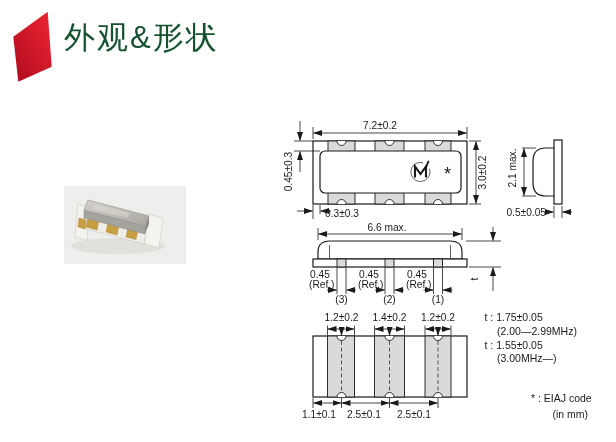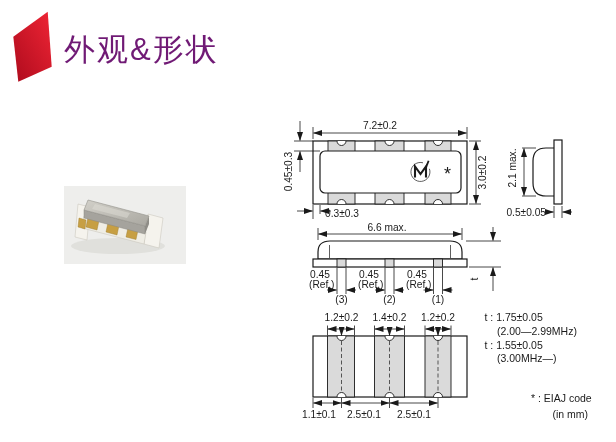--- a/index.html
+++ b/index.html
@@ -1,19 +1,19 @@
 <!DOCTYPE html>
 <html><head>
 <meta charset="utf-8">
 <style>
   html,body{margin:0;padding:0;}
   body{width:616px;height:442px;background:#ffffff;position:relative;overflow:hidden;
        font-family:"Liberation Sans","DejaVu Sans",sans-serif;}
-  .page-title{position:absolute;left:64px;top:32px;font-size:31px;line-height:36px;
-       letter-spacing:2px;color:#701a75;font-weight:500;}
+  .page-title{position:absolute;left:64px;top:20px;font-size:31px;line-height:36px;
+       letter-spacing:2px;color:#14532d;font-weight:500;}
   #hdr-icon{position:absolute;left:0;top:0;}
   #drawing-svg{position:absolute;left:0;top:0;}
   svg text{font-family:"Liberation Sans","DejaVu Sans",sans-serif;font-size:10.2px;
        fill:#1a1a1a;stroke:none;}
   svg text.note{font-size:10.5px;}
   svg text.logo-ast{font-size:18px;}
   .part{stroke-width:1.2;fill:#ffffff;}
   .pad{stroke-width:0.9;}
   .dim{stroke-width:0.8;fill:none;}
   .thin{stroke-width:0.7;fill:none;}

